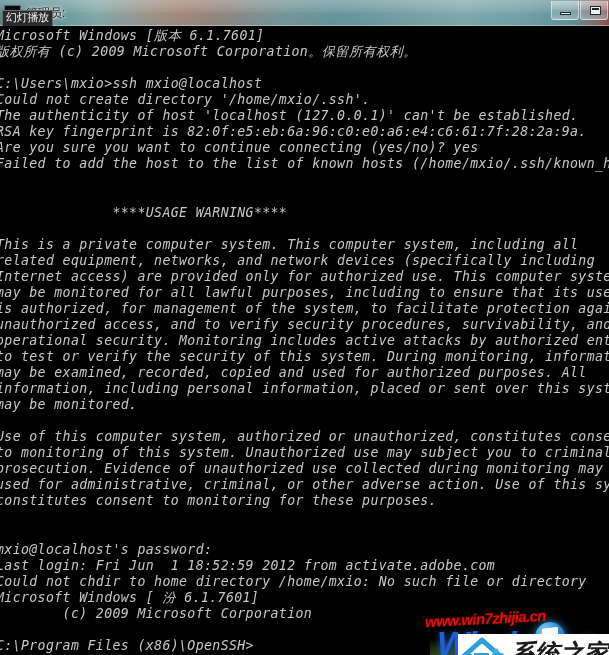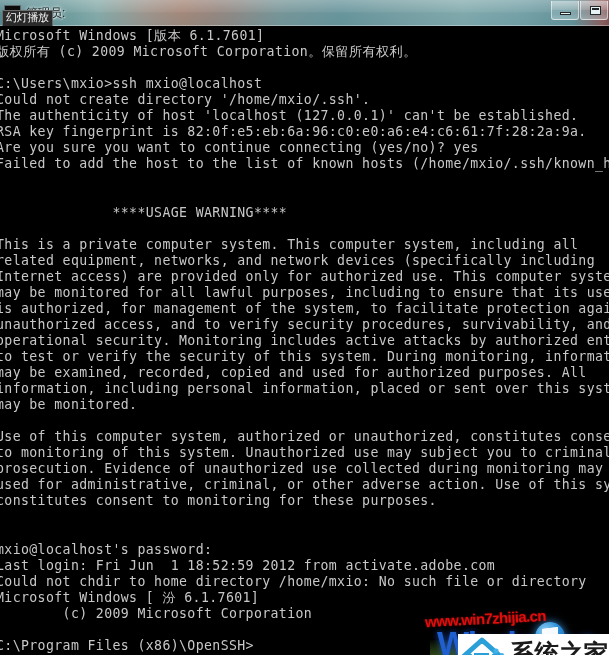--- a/index.html
+++ b/index.html
@@ -168,20 +168,21 @@
 
   
   #console {
     position: absolute;
     left: 0;
     top: 26px;
     width: 609px;
     height: 629px;
     background: #000;
     overflow: hidden;
+    font-style: italic;
   }
 
   #console-text {
     position: absolute;
     left: -4px;
     top: 2px;
     width: 700px;
     color: #c8c8c8;
     font-family: "DejaVu Sans Mono", monospace;
     font-size: 13.2px;

